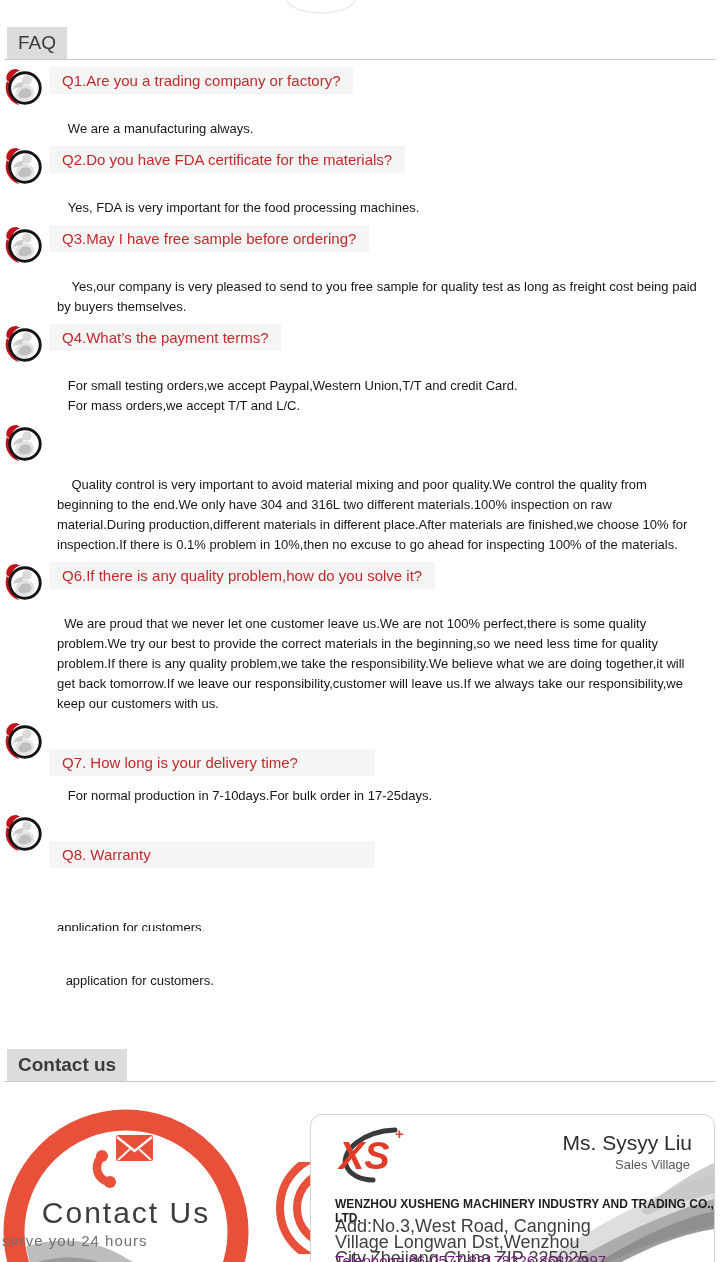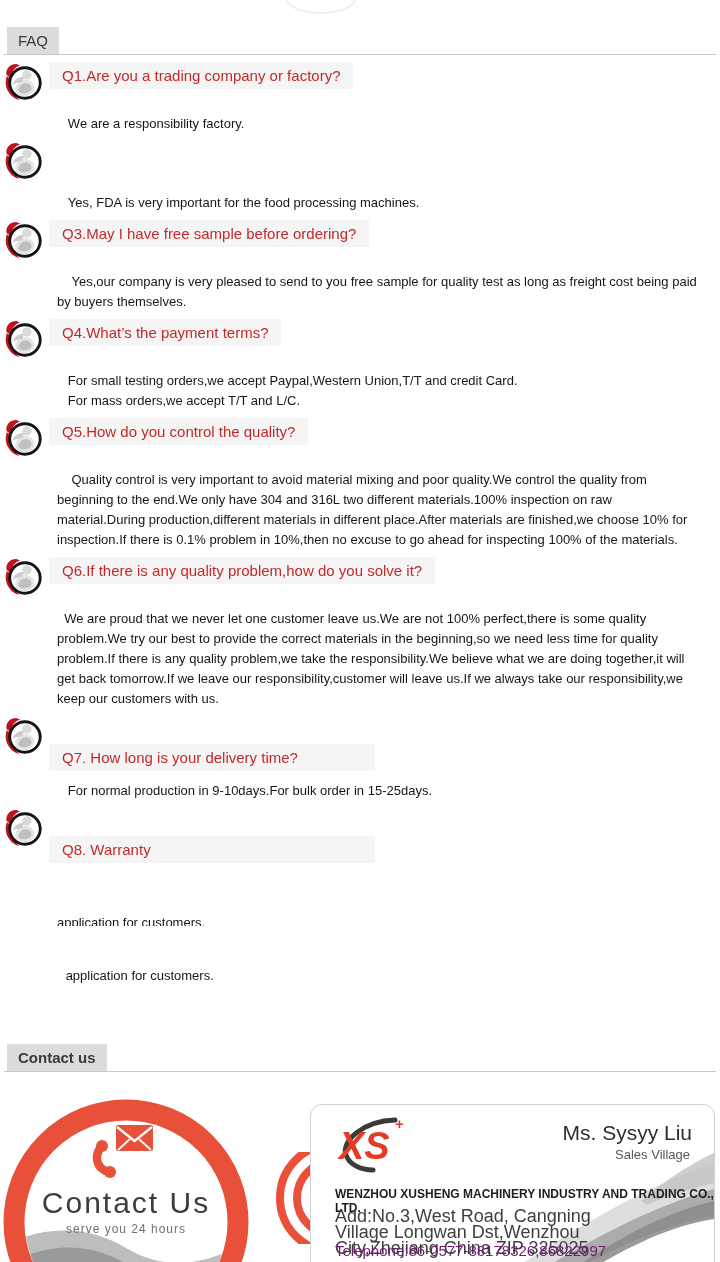--- a/index.html
+++ b/index.html
@@ -4,43 +4,43 @@
 <style>
   html,body{margin:0;padding:0;background:#fff;}
   body{width:720px;position:relative;font-family:"Liberation Sans",sans-serif;overflow-x:hidden;}
 
   .top-artifact{position:absolute;left:286px;top:-16px;width:66px;height:26px;
     border:2px solid #ededed;border-radius:50%;}
 
   
   .section-head{border-bottom:1px solid #c9c9c9;margin:0 4px;}
   .section-tab{display:inline-block;background:#dcdcdc;color:#3a3a3a;
-    font-size:15px;padding:5px 11px;margin-left:3px;}
+    font-size:19px;padding:5px 11px;margin-left:3px;}
   .section-tab.bold{font-weight:700;}
   .faq-head{margin-top:27px;}
   .contact-head{margin-top:38px;}
 
   
   .faq-q{display:flex;align-items:flex-start;gap:4px;margin:7px 0 0 3px;}
   .q-icon{width:42px;height:42px;flex:0 0 42px;}
   .q-bar{background:#f5f5f5;color:#c22a2a;font-size:15px;padding:5px 13px;}
   .q-bar.wide{min-width:300px;margin-top:28px;}
   .faq-a{margin:10px 0 0 57px;width:658px;font-size:13px;line-height:20px;
     color:#161616;white-space:pre-wrap;}
   .q8-clip{height:13px;overflow:hidden;}
   .q8-repeat{margin-left:5px;white-space:pre-wrap;font-size:13px;line-height:20px;color:#161616;}
 
   
   .contact-area{position:relative;height:296px;}
   .contact-circle{position:absolute;left:2px;top:26px;width:248px;height:248px;}
   .contact-circle svg{position:absolute;left:0;top:0;}
   .badge-title{position:absolute;left:0;top:88px;width:248px;text-align:center;
     font-size:30px;letter-spacing:2px;color:#3d3d3d;font-weight:400;}
-  .badge-sub{position:absolute;left:0;top:124px;width:248px;text-align:center;
-    font-size:12px;letter-spacing:1px;color:#707070;}
+  .badge-sub{position:absolute;left:0;top:124px;width:248px;
+    font-size:15px;letter-spacing:1px;color:#707070;}
   .sound-waves{position:absolute;left:262px;top:80px;}
 
   .biz-card{position:absolute;left:310px;top:32px;width:403px;height:243px;
     background:#fff;border:1px solid #d2d2d2;border-radius:12px;}
   .card-waves{position:absolute;left:0;top:0;z-index:0;}
   .biz-card .txt{position:absolute;z-index:1;}
   .card-logo{left:20px;top:8px;width:78px;height:62px;}
   .person-name{right:22px;top:16px;font-size:21px;color:#2e2e2e;text-align:left;}
   .person-role{right:24px;top:42px;font-size:13px;color:#575757;text-align:right;}
   .company{left:24px;top:82px;font-size:12px;font-weight:700;color:#1d1d1d;}
@@ -65,34 +65,35 @@
     <path d="M4,15 C0,26 7,37 17,40 C10,33 8,25 9,18 Z" fill="#c1121c"></path>
     <circle cx="23" cy="22" r="16" fill="#ffffff" stroke="#141414" stroke-width="3"></circle>
     <ellipse cx="25" cy="13.5" rx="5" ry="4.8" fill="#dadada"></ellipse>
     <path d="M13,31 C12,22 19,17 26,19 C33,21 35,28 30,33 C24,38 15,37 13,31 Z" fill="#e4e4e4"></path>
     <path d="M16,30 C17,24 22,21 27,23 C30,25 31,29 28,31 C23,34 18,33 16,30 Z" fill="#bfbfbf"></path>
     <path d="M10,24 C12,18 17,15 22,16 L20,21 C17,21 13,22 10,24 Z" fill="#cccccc"></path>
   </svg>
 </span>
   <span class="q-bar">Q1.Are you a trading company or factory?</span>
 </div>
-<div class="faq-a">   We are a responsibility factory.</div>
-
-<div class="faq-q">
-  <span class="q-icon">
-  <svg viewBox="0 0 44 44" width="42" height="42">
-    <path d="M14,2 C6,2 2,9 4,14 L10,18 C8,11 12,5 18,4 Z" fill="#c1121c"></path>
-    <path d="M4,15 C0,26 7,37 17,40 C10,33 8,25 9,18 Z" fill="#c1121c"></path>
-    <circle cx="23" cy="22" r="16" fill="#ffffff" stroke="#141414" stroke-width="3"></circle>
-    <ellipse cx="25" cy="13.5" rx="5" ry="4.8" fill="#dadada"></ellipse>
-    <path d="M13,31 C12,22 19,17 26,19 C33,21 35,28 30,33 C24,38 15,37 13,31 Z" fill="#e4e4e4"></path>
-    <path d="M16,30 C17,24 22,21 27,23 C30,25 31,29 28,31 C23,34 18,33 16,30 Z" fill="#bfbfbf"></path>
-    <path d="M10,24 C12,18 17,15 22,16 L20,21 C17,21 13,22 10,24 Z" fill="#cccccc"></path>
-  </svg>
-</span>
+<div class="faq-a">   We are a manufacturing always.</div>
+
+<div class="faq-q">
+  <span class="q-icon">
+  <svg viewBox="0 0 44 44" width="42" height="42">
+    <path d="M14,2 C6,2 2,9 4,14 L10,18 C8,11 12,5 18,4 Z" fill="#c1121c"></path>
+    <path d="M4,15 C0,26 7,37 17,40 C10,33 8,25 9,18 Z" fill="#c1121c"></path>
+    <circle cx="23" cy="22" r="16" fill="#ffffff" stroke="#141414" stroke-width="3"></circle>
+    <ellipse cx="25" cy="13.5" rx="5" ry="4.8" fill="#dadada"></ellipse>
+    <path d="M13,31 C12,22 19,17 26,19 C33,21 35,28 30,33 C24,38 15,37 13,31 Z" fill="#e4e4e4"></path>
+    <path d="M16,30 C17,24 22,21 27,23 C30,25 31,29 28,31 C23,34 18,33 16,30 Z" fill="#bfbfbf"></path>
+    <path d="M10,24 C12,18 17,15 22,16 L20,21 C17,21 13,22 10,24 Z" fill="#cccccc"></path>
+  </svg>
+</span>
+  <span class="q-bar">Q2.Do you have FDA certificate for the materials?</span>
 </div>
 <div class="faq-a">   Yes, FDA is very important for the food processing machines.</div>
 
 <div class="faq-q">
   <span class="q-icon">
   <svg viewBox="0 0 44 44" width="42" height="42">
     <path d="M14,2 C6,2 2,9 4,14 L10,18 C8,11 12,5 18,4 Z" fill="#c1121c"></path>
     <path d="M4,15 C0,26 7,37 17,40 C10,33 8,25 9,18 Z" fill="#c1121c"></path>
     <circle cx="23" cy="22" r="16" fill="#ffffff" stroke="#141414" stroke-width="3"></circle>
     <ellipse cx="25" cy="13.5" rx="5" ry="4.8" fill="#dadada"></ellipse>
@@ -128,21 +129,20 @@
   <svg viewBox="0 0 44 44" width="42" height="42">
     <path d="M14,2 C6,2 2,9 4,14 L10,18 C8,11 12,5 18,4 Z" fill="#c1121c"></path>
     <path d="M4,15 C0,26 7,37 17,40 C10,33 8,25 9,18 Z" fill="#c1121c"></path>
     <circle cx="23" cy="22" r="16" fill="#ffffff" stroke="#141414" stroke-width="3"></circle>
     <ellipse cx="25" cy="13.5" rx="5" ry="4.8" fill="#dadada"></ellipse>
     <path d="M13,31 C12,22 19,17 26,19 C33,21 35,28 30,33 C24,38 15,37 13,31 Z" fill="#e4e4e4"></path>
     <path d="M16,30 C17,24 22,21 27,23 C30,25 31,29 28,31 C23,34 18,33 16,30 Z" fill="#bfbfbf"></path>
     <path d="M10,24 C12,18 17,15 22,16 L20,21 C17,21 13,22 10,24 Z" fill="#cccccc"></path>
   </svg>
 </span>
-  <span class="q-bar">Q5.How do you control the quality?</span>
 </div>
 <div class="faq-a">    Quality control is very important to avoid material mixing and poor quality.We control the quality from
 beginning to the end.We only have 304 and 316L two different materials.100% inspection on raw
 material.During production,different materials in different place.After materials are finished,we choose 10% for
 inspection.If there is 0.1% problem in 10%,then no excuse to go ahead for inspecting 100% of the materials.</div>
 
 <div class="faq-q">
   <span class="q-icon">
   <svg viewBox="0 0 44 44" width="42" height="42">
     <path d="M14,2 C6,2 2,9 4,14 L10,18 C8,11 12,5 18,4 Z" fill="#c1121c"></path>
@@ -169,21 +169,21 @@
     <path d="M4,15 C0,26 7,37 17,40 C10,33 8,25 9,18 Z" fill="#c1121c"></path>
     <circle cx="23" cy="22" r="16" fill="#ffffff" stroke="#141414" stroke-width="3"></circle>
     <ellipse cx="25" cy="13.5" rx="5" ry="4.8" fill="#dadada"></ellipse>
     <path d="M13,31 C12,22 19,17 26,19 C33,21 35,28 30,33 C24,38 15,37 13,31 Z" fill="#e4e4e4"></path>
     <path d="M16,30 C17,24 22,21 27,23 C30,25 31,29 28,31 C23,34 18,33 16,30 Z" fill="#bfbfbf"></path>
     <path d="M10,24 C12,18 17,15 22,16 L20,21 C17,21 13,22 10,24 Z" fill="#cccccc"></path>
   </svg>
 </span>
   <span class="q-bar wide">Q7. How long is your delivery time?</span>
 </div>
-<div class="faq-a">   For normal production in 9-10days.For bulk order in 15-25days.</div>
+<div class="faq-a">   For normal production in 7-10days.For bulk order in 17-25days.</div>
 
 <div class="faq-q">
   <span class="q-icon">
   <svg viewBox="0 0 44 44" width="42" height="42">
     <path d="M14,2 C6,2 2,9 4,14 L10,18 C8,11 12,5 18,4 Z" fill="#c1121c"></path>
     <path d="M4,15 C0,26 7,37 17,40 C10,33 8,25 9,18 Z" fill="#c1121c"></path>
     <circle cx="23" cy="22" r="16" fill="#ffffff" stroke="#141414" stroke-width="3"></circle>
     <ellipse cx="25" cy="13.5" rx="5" ry="4.8" fill="#dadada"></ellipse>
     <path d="M13,31 C12,22 19,17 26,19 C33,21 35,28 30,33 C24,38 15,37 13,31 Z" fill="#e4e4e4"></path>
     <path d="M16,30 C17,24 22,21 27,23 C30,25 31,29 28,31 C23,34 18,33 16,30 Z" fill="#bfbfbf"></path>

